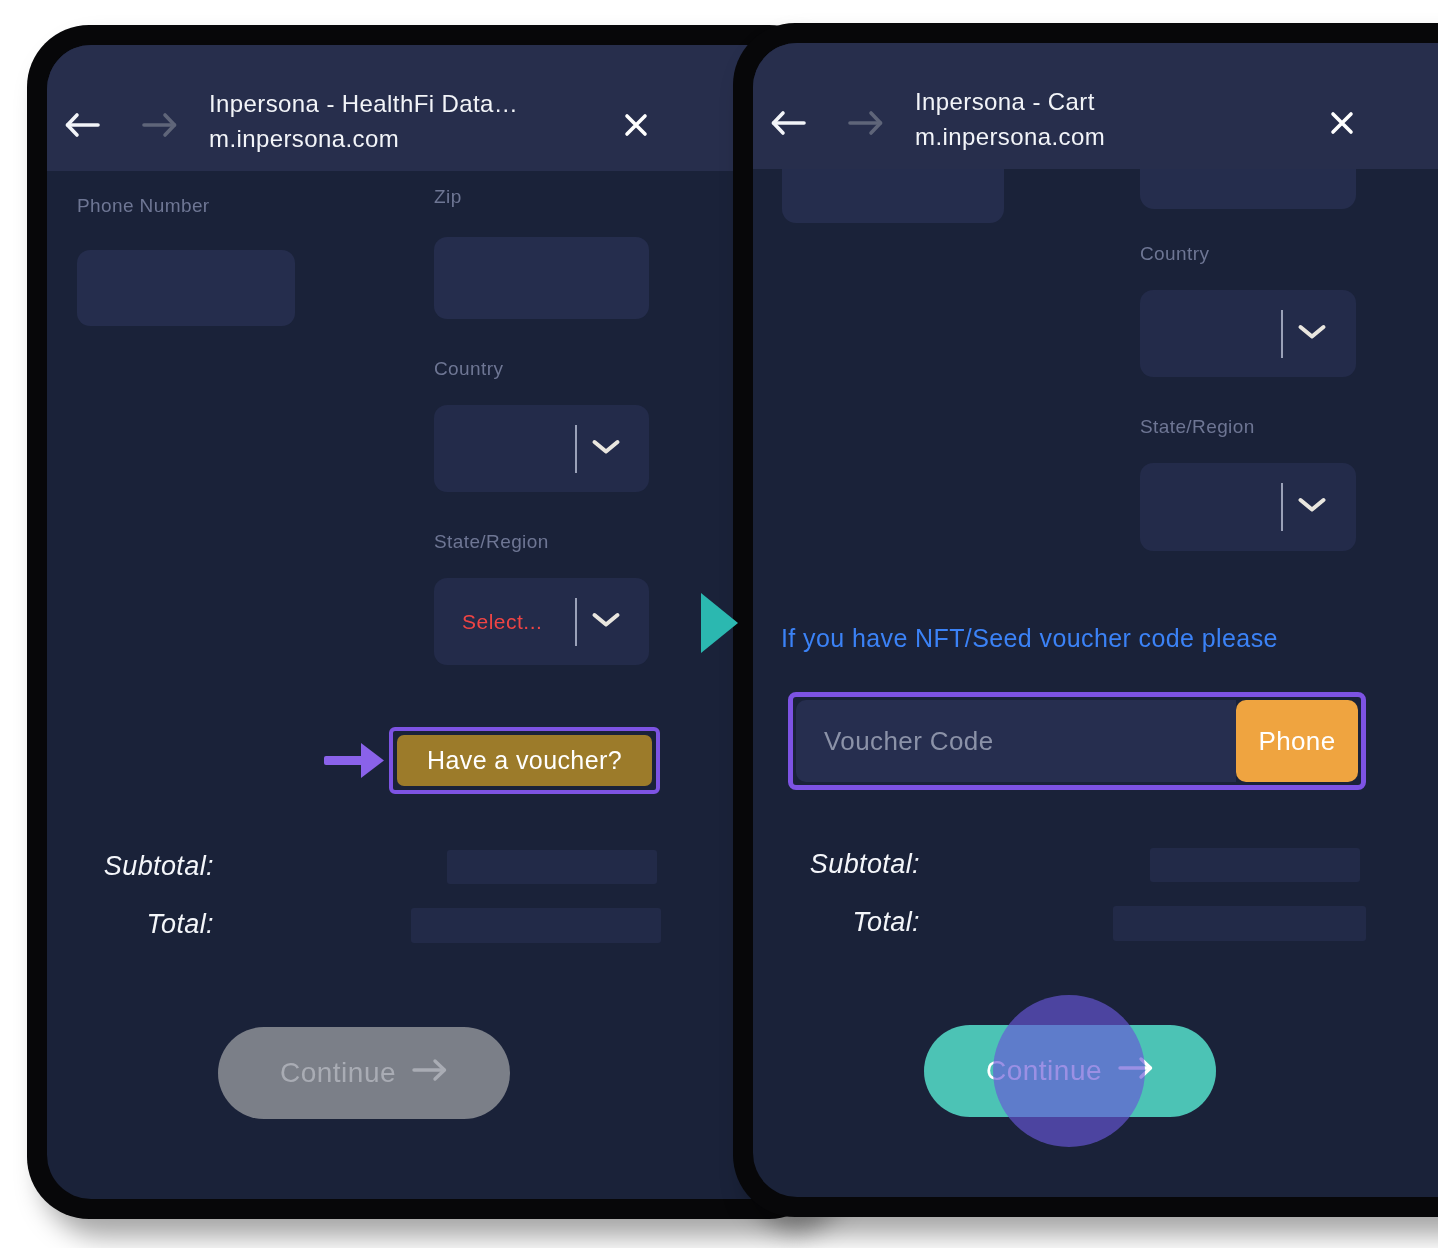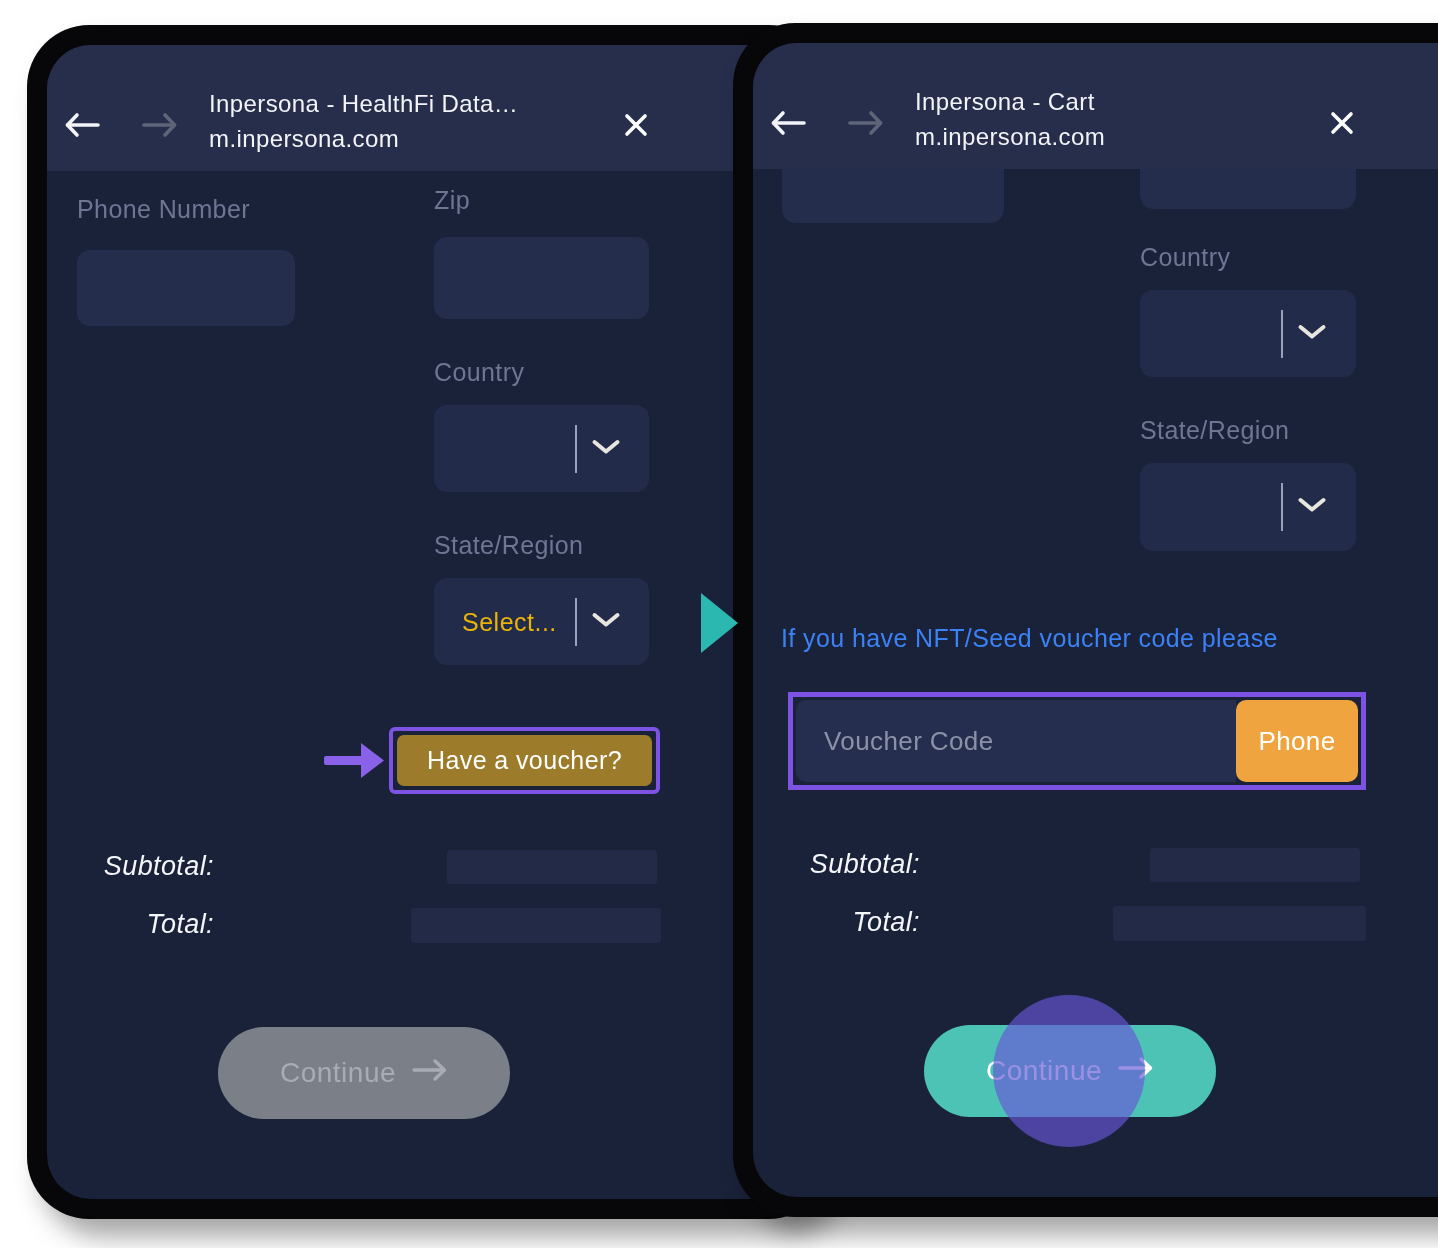--- a/index.html
+++ b/index.html
@@ -15,25 +15,25 @@
   .screen{position:absolute;inset:20px;background:#1a2239;border-radius:44px;overflow:hidden;}
   
   .p-header{position:absolute;left:0;top:0;right:0;height:126px;background:#272e4c;}
   .nav-ic{position:absolute;cursor:pointer;}
   .ic-back{left:17px;top:67px;}
   .ic-fwd{left:95px;top:67px;}
   .ic-close{left:575px;top:66px;}
   .title-block{position:absolute;left:162px;top:41px;color:#f2f4f8;font-size:24px;
                line-height:35px;letter-spacing:.4px;white-space:nowrap;}
   
-  .lbl{position:absolute;color:#6e7694;font-size:25px;letter-spacing:.4px;white-space:nowrap;}
+  .lbl{position:absolute;color:#6e7694;font-size:19px;letter-spacing:.4px;white-space:nowrap;}
   .box{position:absolute;background:#252d4d;border-radius:13px;}
   .select-box{position:absolute;background:#232b4a;border-radius:13px;cursor:pointer;}
   .sel-text{position:absolute;left:28px;top:50%;transform:translateY(-50%);
-            color:#eab308;font-size:25px;letter-spacing:.5px;text-align:center;}
+            color:#ef4444;font-size:21px;letter-spacing:.5px;text-align:center;}
   .divider{position:absolute;left:141px;top:50%;transform:translateY(-50%);
            width:2px;height:48px;background:#9aa1b8;}
   .chev{position:absolute;left:157px;top:50%;transform:translateY(-50%);}
   .sum-lbl{position:absolute;left:0;width:167px;text-align:right;color:#f4f6fa;
            font-size:27px;letter-spacing:.4px;font-style:italic;}
   .bar{position:absolute;background:#222a48;border-radius:3px;}
   .continue{position:absolute;left:171px;top:982px;width:292px;height:92px;border-radius:46px;
             display:flex;align-items:center;justify-content:center;gap:16px;
             font-size:28px;letter-spacing:.5px;cursor:pointer;}
   .continue-gray{background:#7b7f88;color:#a9acb4;}
@@ -59,21 +59,21 @@
   
   .rp-part-left{left:29px;top:126px;width:222px;height:54px;border-radius:0 0 14px 14px;}
   .rp-part-right{left:387px;top:126px;width:216px;height:40px;border-radius:0 0 14px 14px;}
   .rp-lbl-country{left:387px;top:200px;}
   .rp-sel-country{left:387px;top:247px;width:216px;height:87px;}
   .rp-lbl-state{left:387px;top:373px;}
   .rp-sel-state{left:387px;top:420px;width:216px;height:88px;}
   .rp-hint{position:absolute;left:28px;top:578px;color:#3b82f6;font-size:25px;
            line-height:35px;letter-spacing:.4px;}
   .rp-voucher-outline{position:absolute;left:35px;top:649px;width:578px;height:98px;
-           border:5px solid #7d53e3;border-radius:0;box-sizing:border-box;
+           border:5px solid #7d53e3;border-radius:8px;box-sizing:border-box;
            display:flex;padding:3px;}
   .rp-voucher-input{flex:1;background:#262e4f;border:none;outline:none;
            border-radius:10px 0 0 10px;color:#cfd4e2;font-size:26px;padding:0 10px 0 28px;
            font-family:"Liberation Sans",sans-serif;letter-spacing:.4px;min-width:0;}
   .rp-voucher-input::placeholder{color:#8b92a8;}
   .rp-apply{width:122px;background:#efa440;border-radius:10px;border:none;color:#ffffff;
            font-size:26px;letter-spacing:.4px;cursor:pointer;
            display:flex;align-items:center;justify-content:center;}
   .rp-sub-lbl{top:806px;} .rp-tot-lbl{top:864px;}
   .rp-sub-bar{left:397px;top:805px;width:210px;height:34px;}

